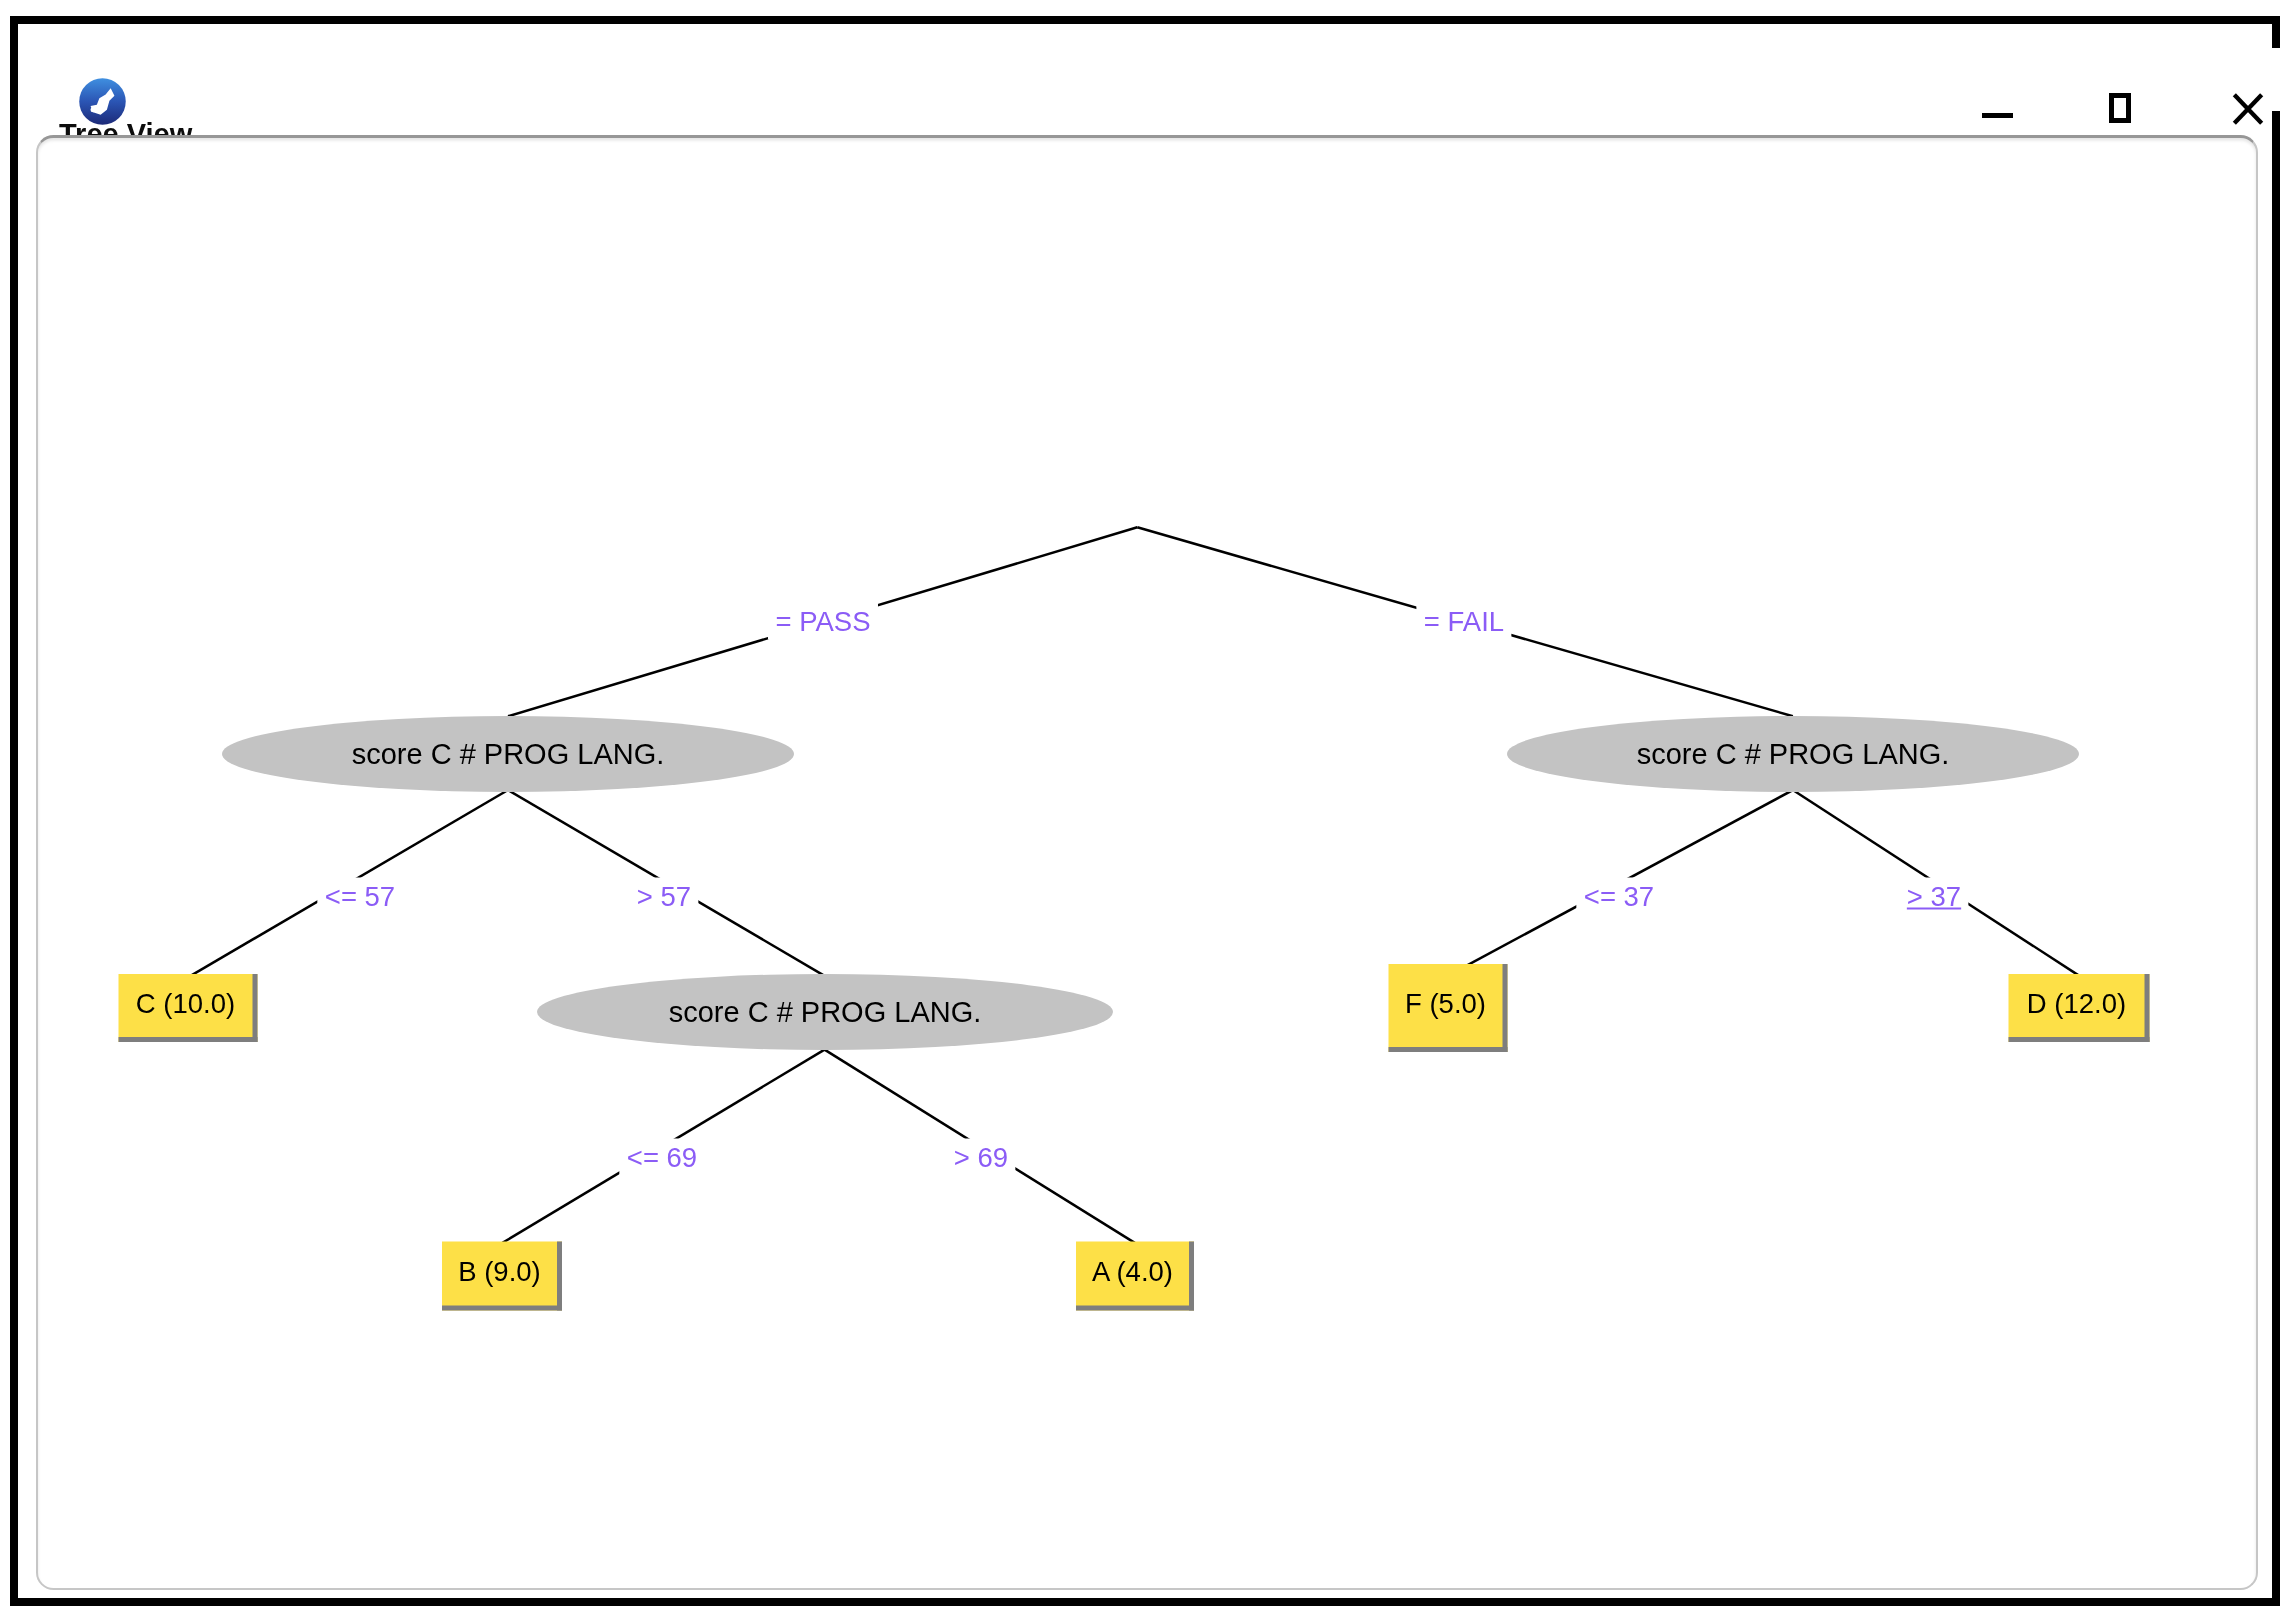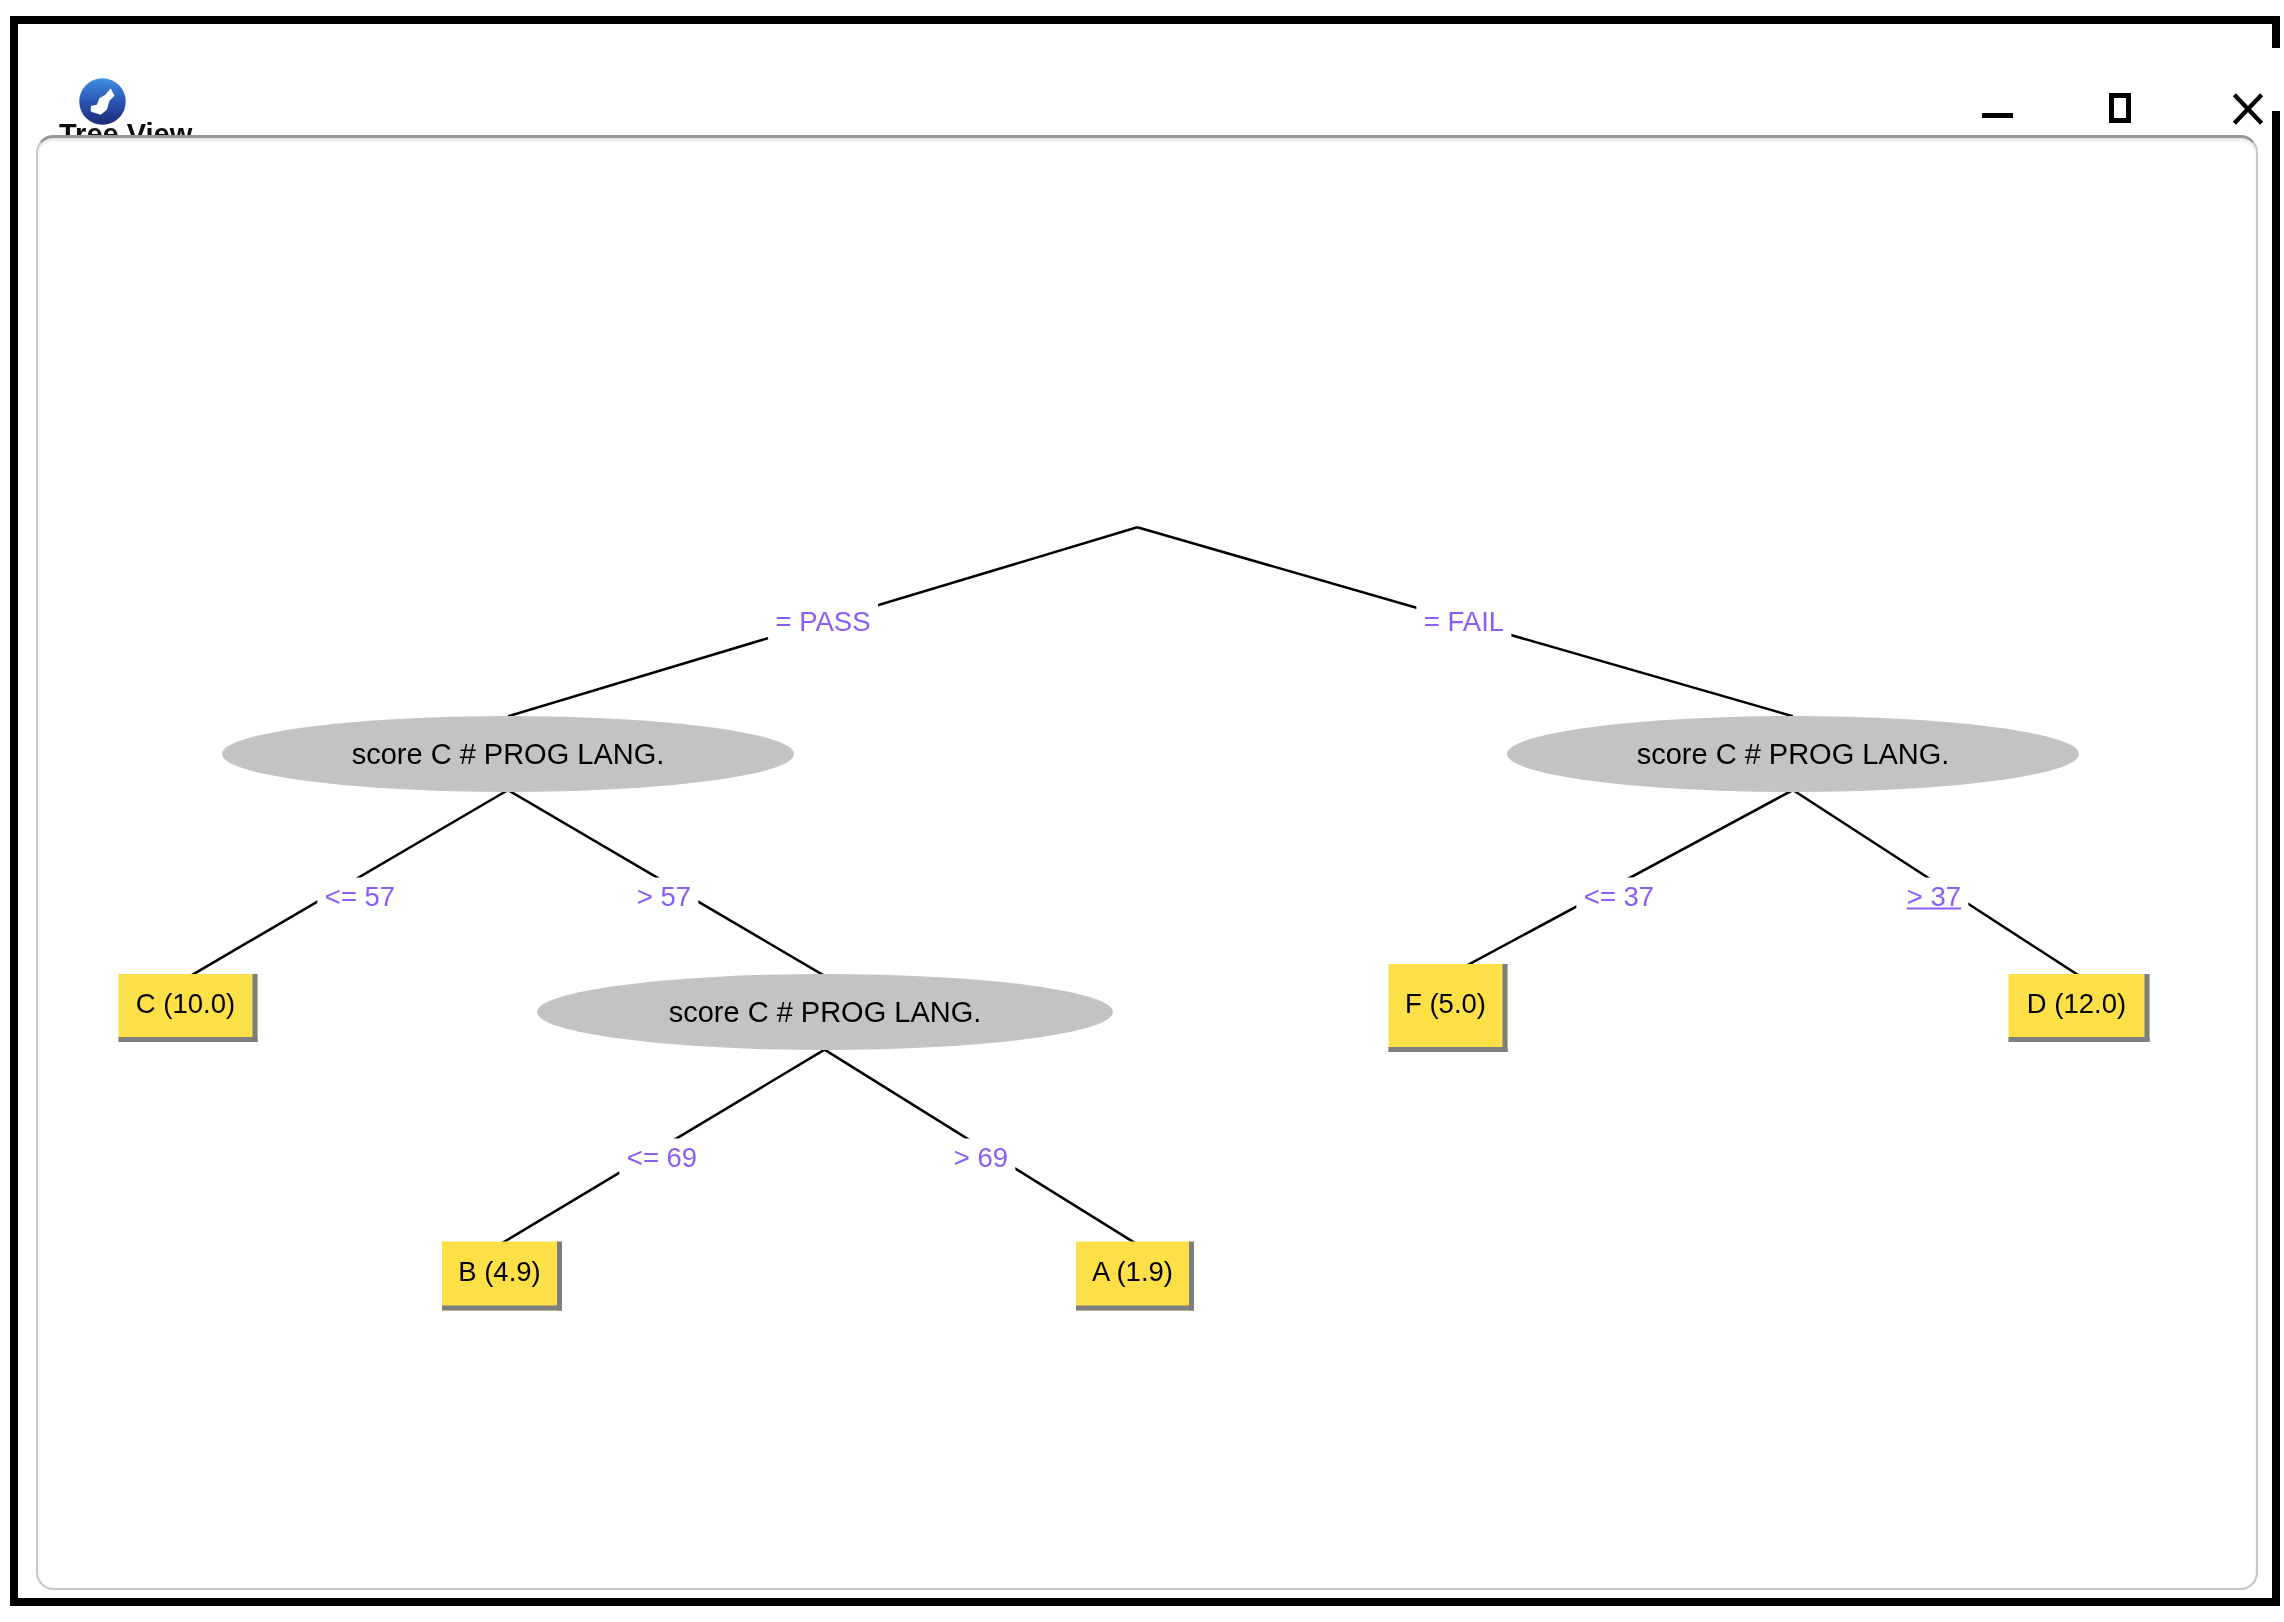--- a/index.html
+++ b/index.html
@@ -116,20 +116,20 @@
     <span class="edge-label" style="left:662px;top:1157px;">&lt;= 69</span>
     <span class="edge-label" style="left:981px;top:1157px;">&gt; 69</span>
     <span class="edge-label" style="left:1619px;top:896px;">&lt;= 37</span>
     <span class="edge-label" style="left:1934px;top:896px;text-decoration:underline;">&gt; 37</span>
 
     <div class="node" style="left:508px;top:754px;width:572px;height:76px;">score C # PROG LANG.</div>
     <div class="node" style="left:1793px;top:754px;width:572px;height:76px;">score C # PROG LANG.</div>
     <div class="node" style="left:825px;top:1012px;width:576px;height:76px;">score C # PROG LANG.</div>
 
     <div class="leaf" style="left:188px;top:1008px;width:139px;height:68px;">C (10.0)</div>
-    <div class="leaf" style="left:502px;top:1276px;width:120px;height:69px;">B (4.9)</div>
-    <div class="leaf" style="left:1135px;top:1276px;width:118px;height:69px;">A (1.9)</div>
+    <div class="leaf" style="left:502px;top:1276px;width:120px;height:69px;">B (9.0)</div>
+    <div class="leaf" style="left:1135px;top:1276px;width:118px;height:69px;">A (4.0)</div>
     <div class="leaf" style="left:1448px;top:1008px;width:119px;height:88px;">F (5.0)</div>
     <div class="leaf" style="left:2079px;top:1008px;width:141px;height:68px;">D (12.0)</div>
   </div>
 
 </div>
 
 
 </body></html>

